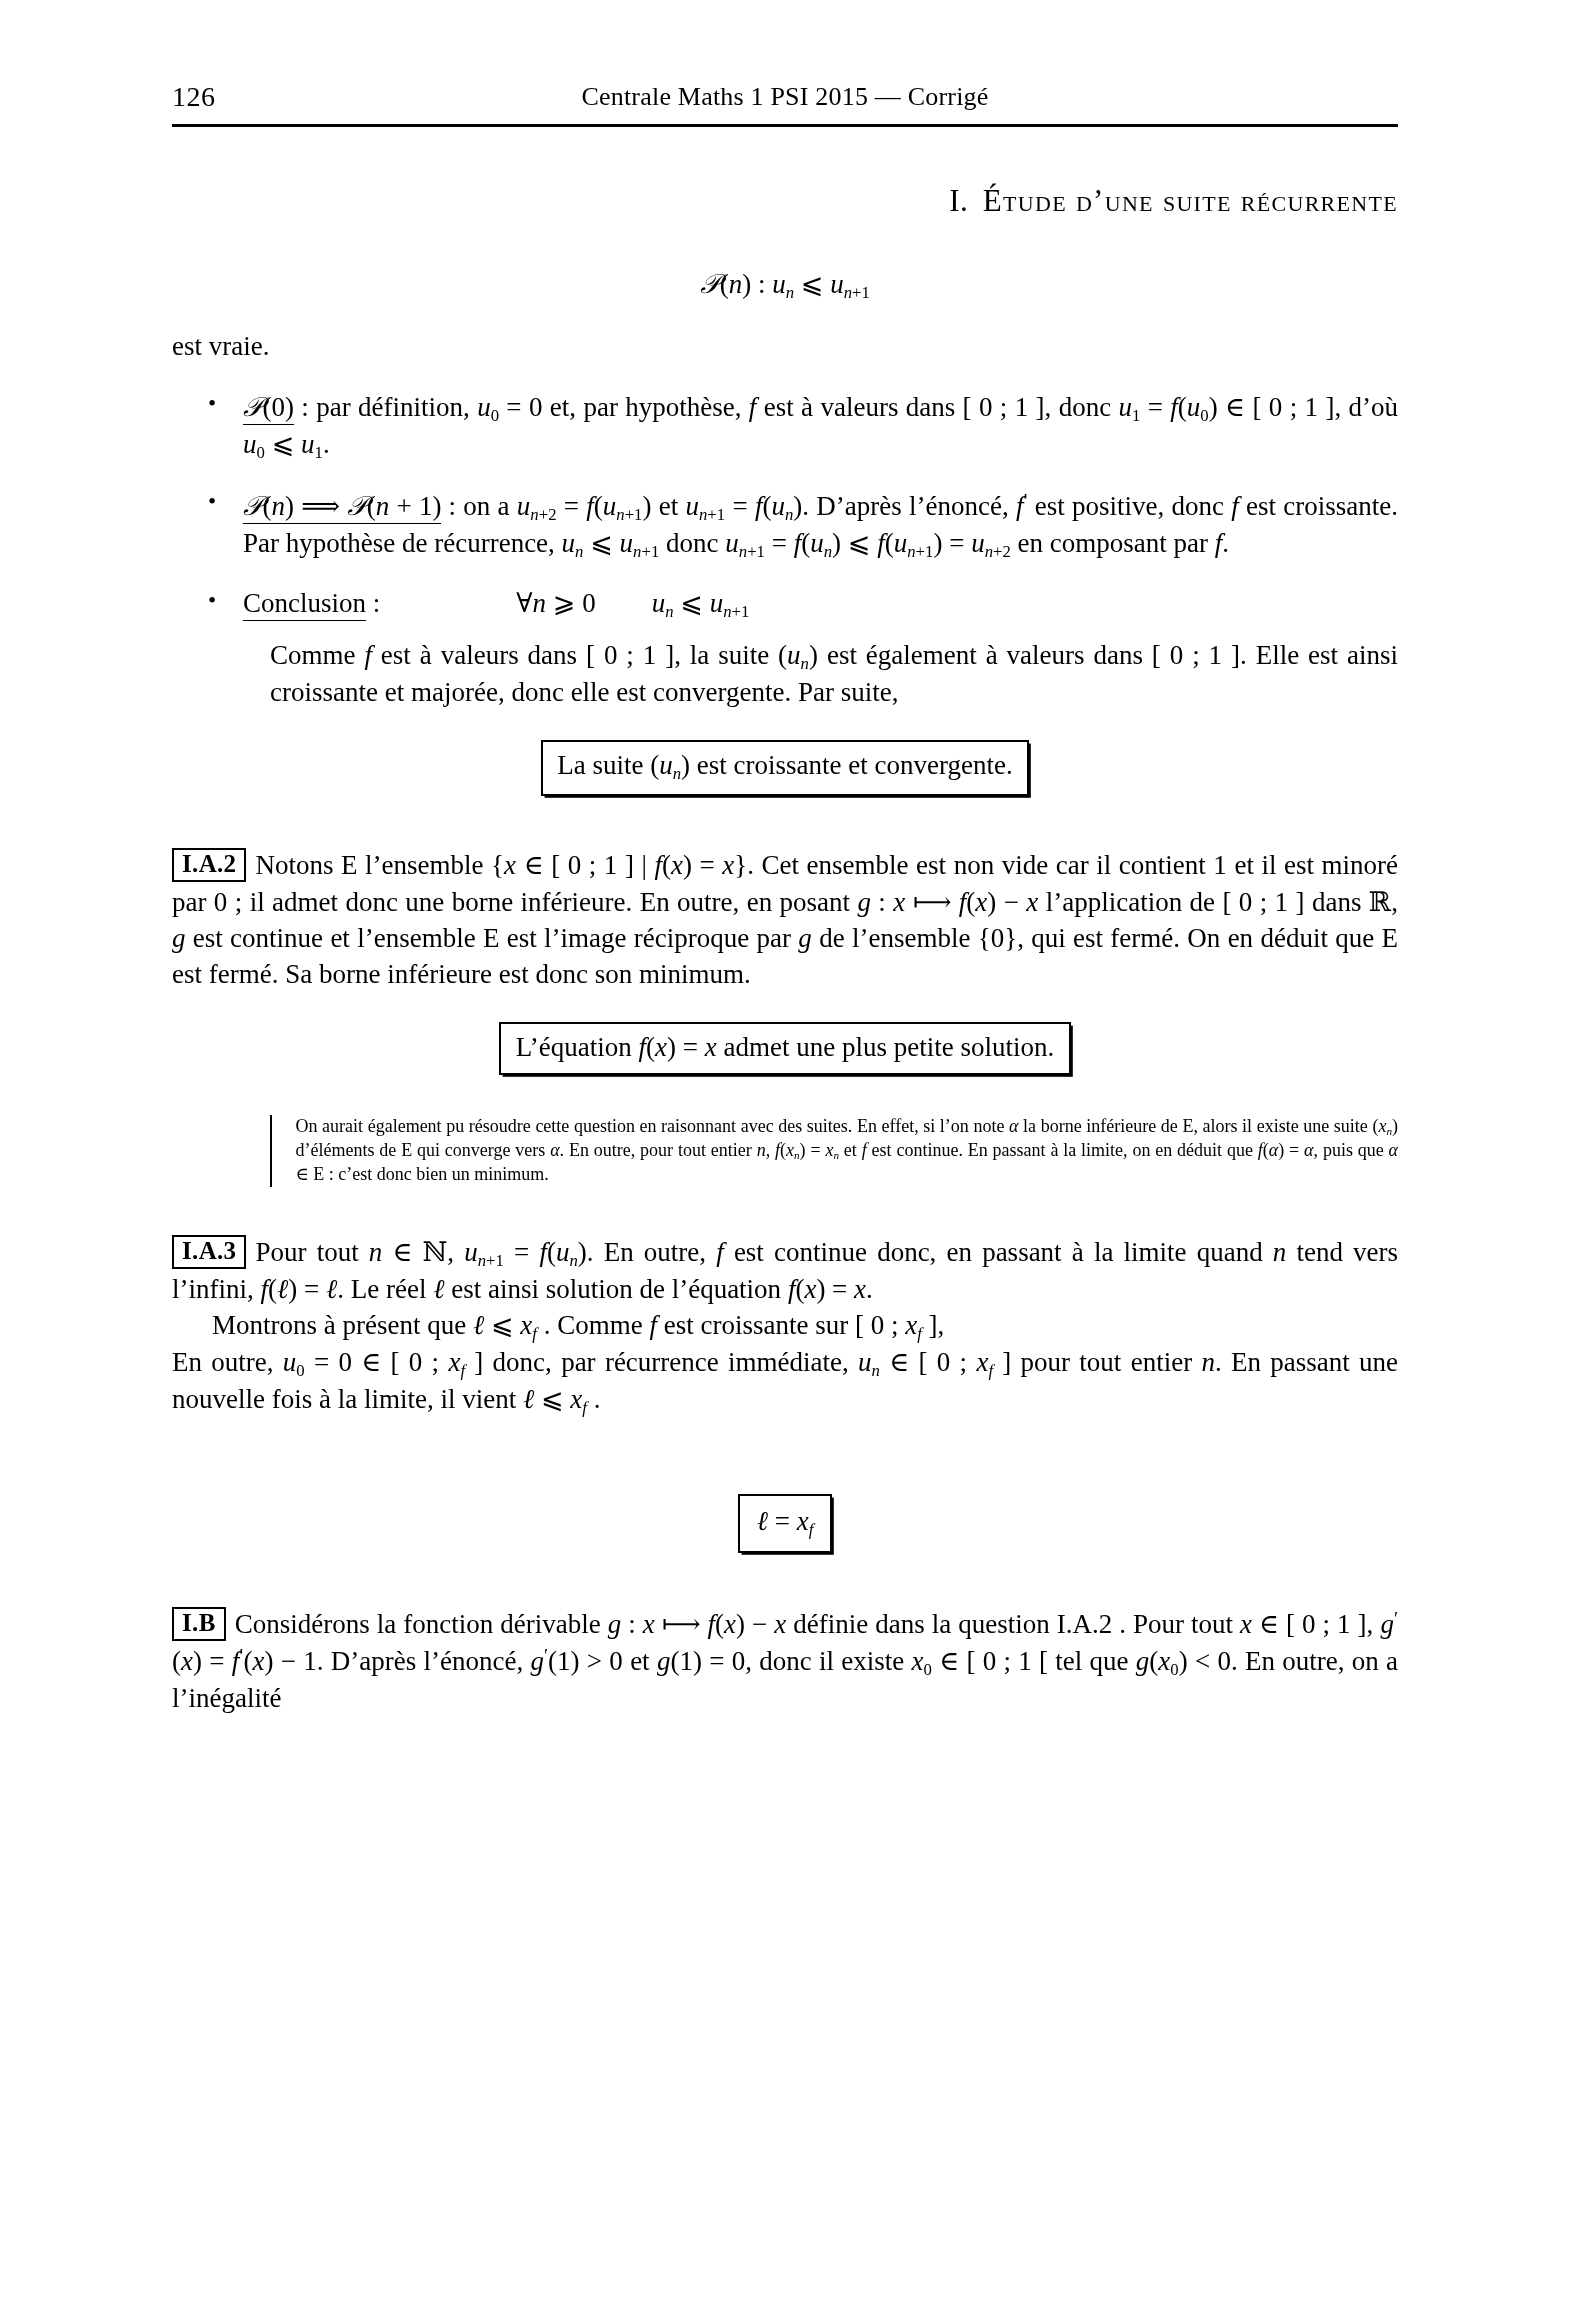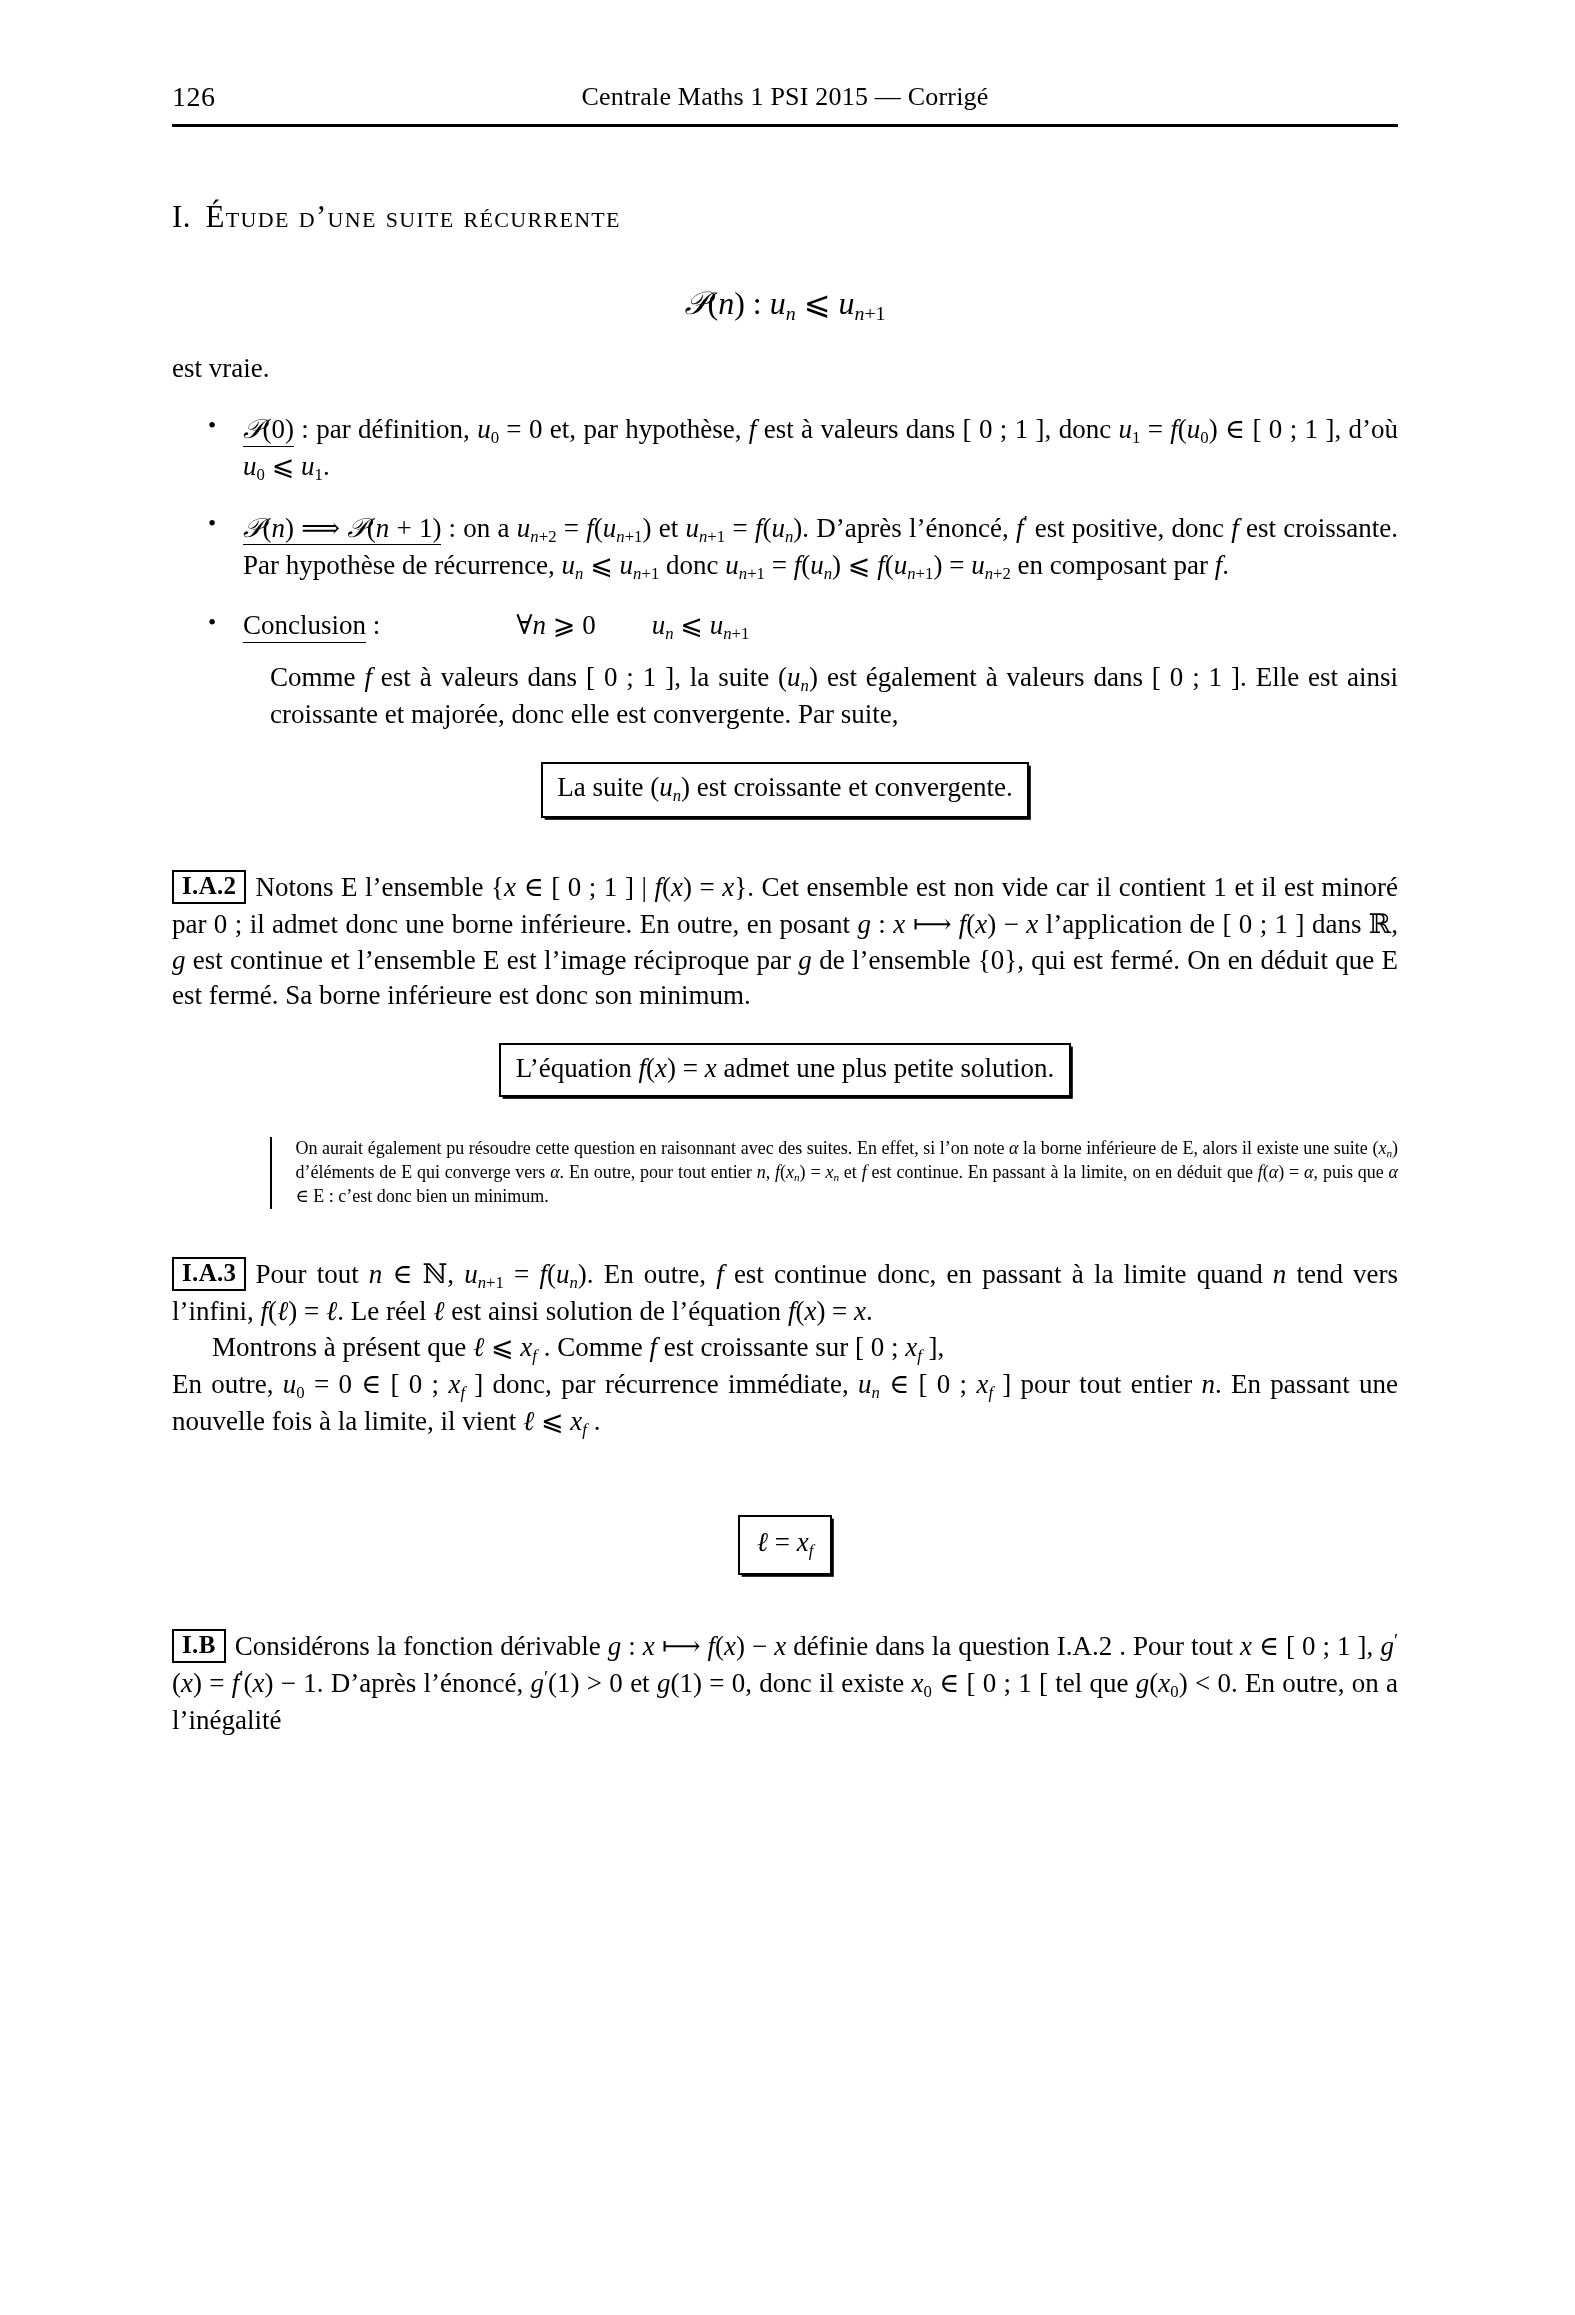--- a/index.html
+++ b/index.html
@@ -53,22 +53,22 @@
   }
   .headrule {
     border: 0;
     border-top: 3.6px solid #000;
     margin: 1.8px 0 0 0;
     height: 0;
   }
 
   
   .sect-title {
-    text-align: left;
-    margin-top: 72px;
+    text-align: right;
+    margin-top: 56px;
     margin-bottom: 49px;
     font-size: 30px;
     letter-spacing: 0.5px;
   }
   .sect-num {
     font-variant: small-caps;
     font-size: 31px;
   }
   .sect-name {
     font-variant: small-caps;
@@ -139,21 +139,21 @@
   
   .concl-row {
     display: block;
   }
   .concl-gap1 { display: inline-block; width: 136px; }
   .concl-gap2 { display: inline-block; width: 56px; }
 
   
   .disp {
     text-align: center;
-    font-size: 32px;
+    font-size: 27px;
     margin: 27px 0 27px 0;
   }
 
   
   .rbox-wrap {
     text-align: center;
     margin: 29px 0 0 0;
   }
   .rbox {
     display: inline-block;

